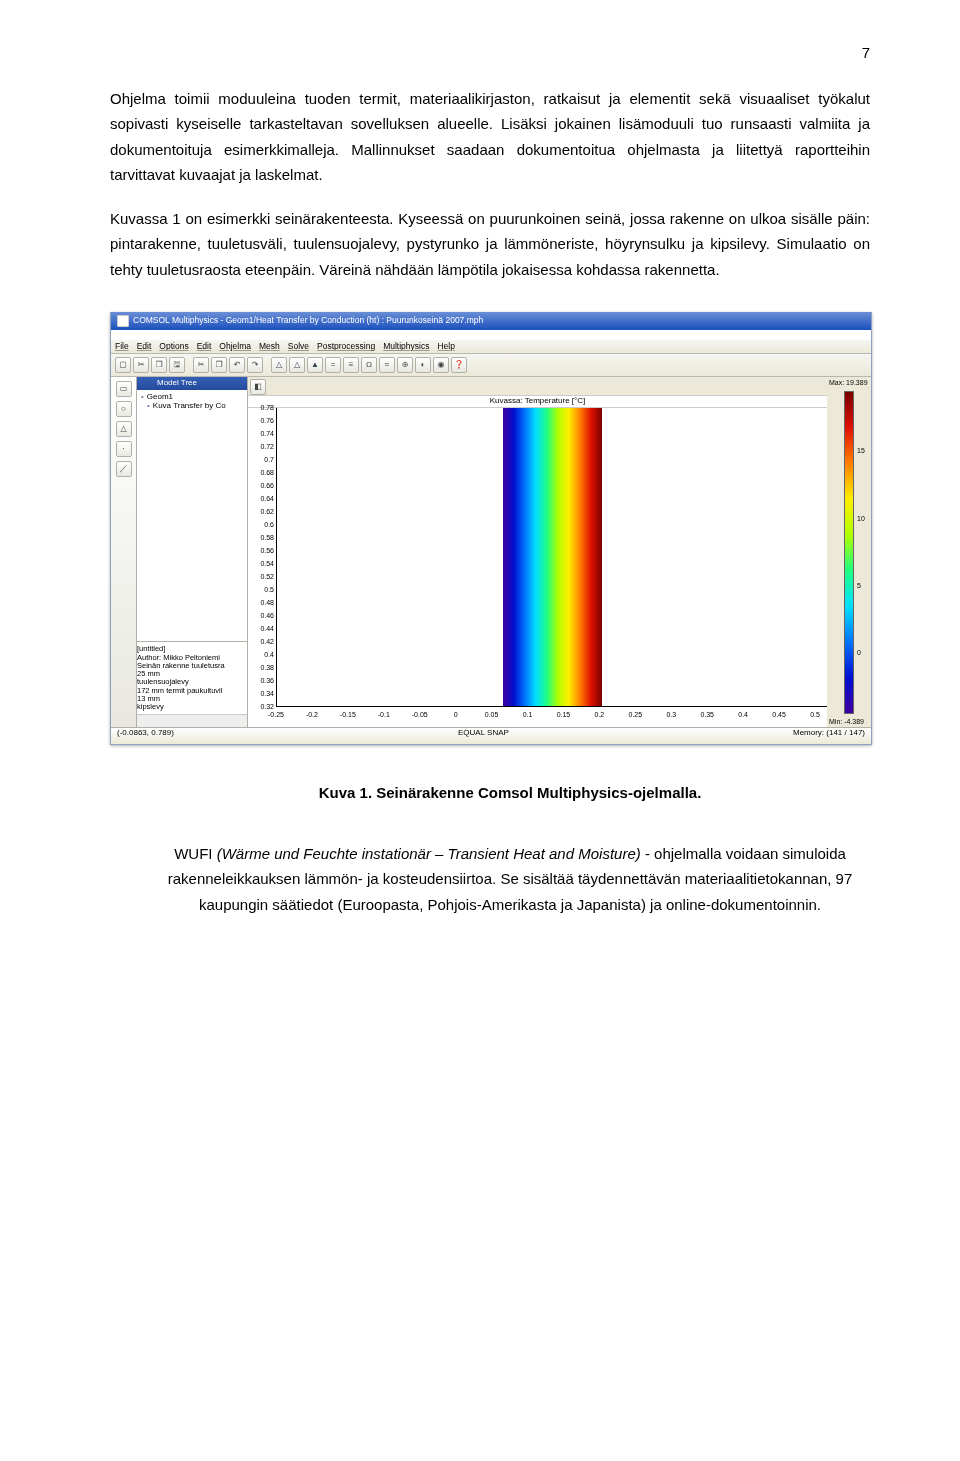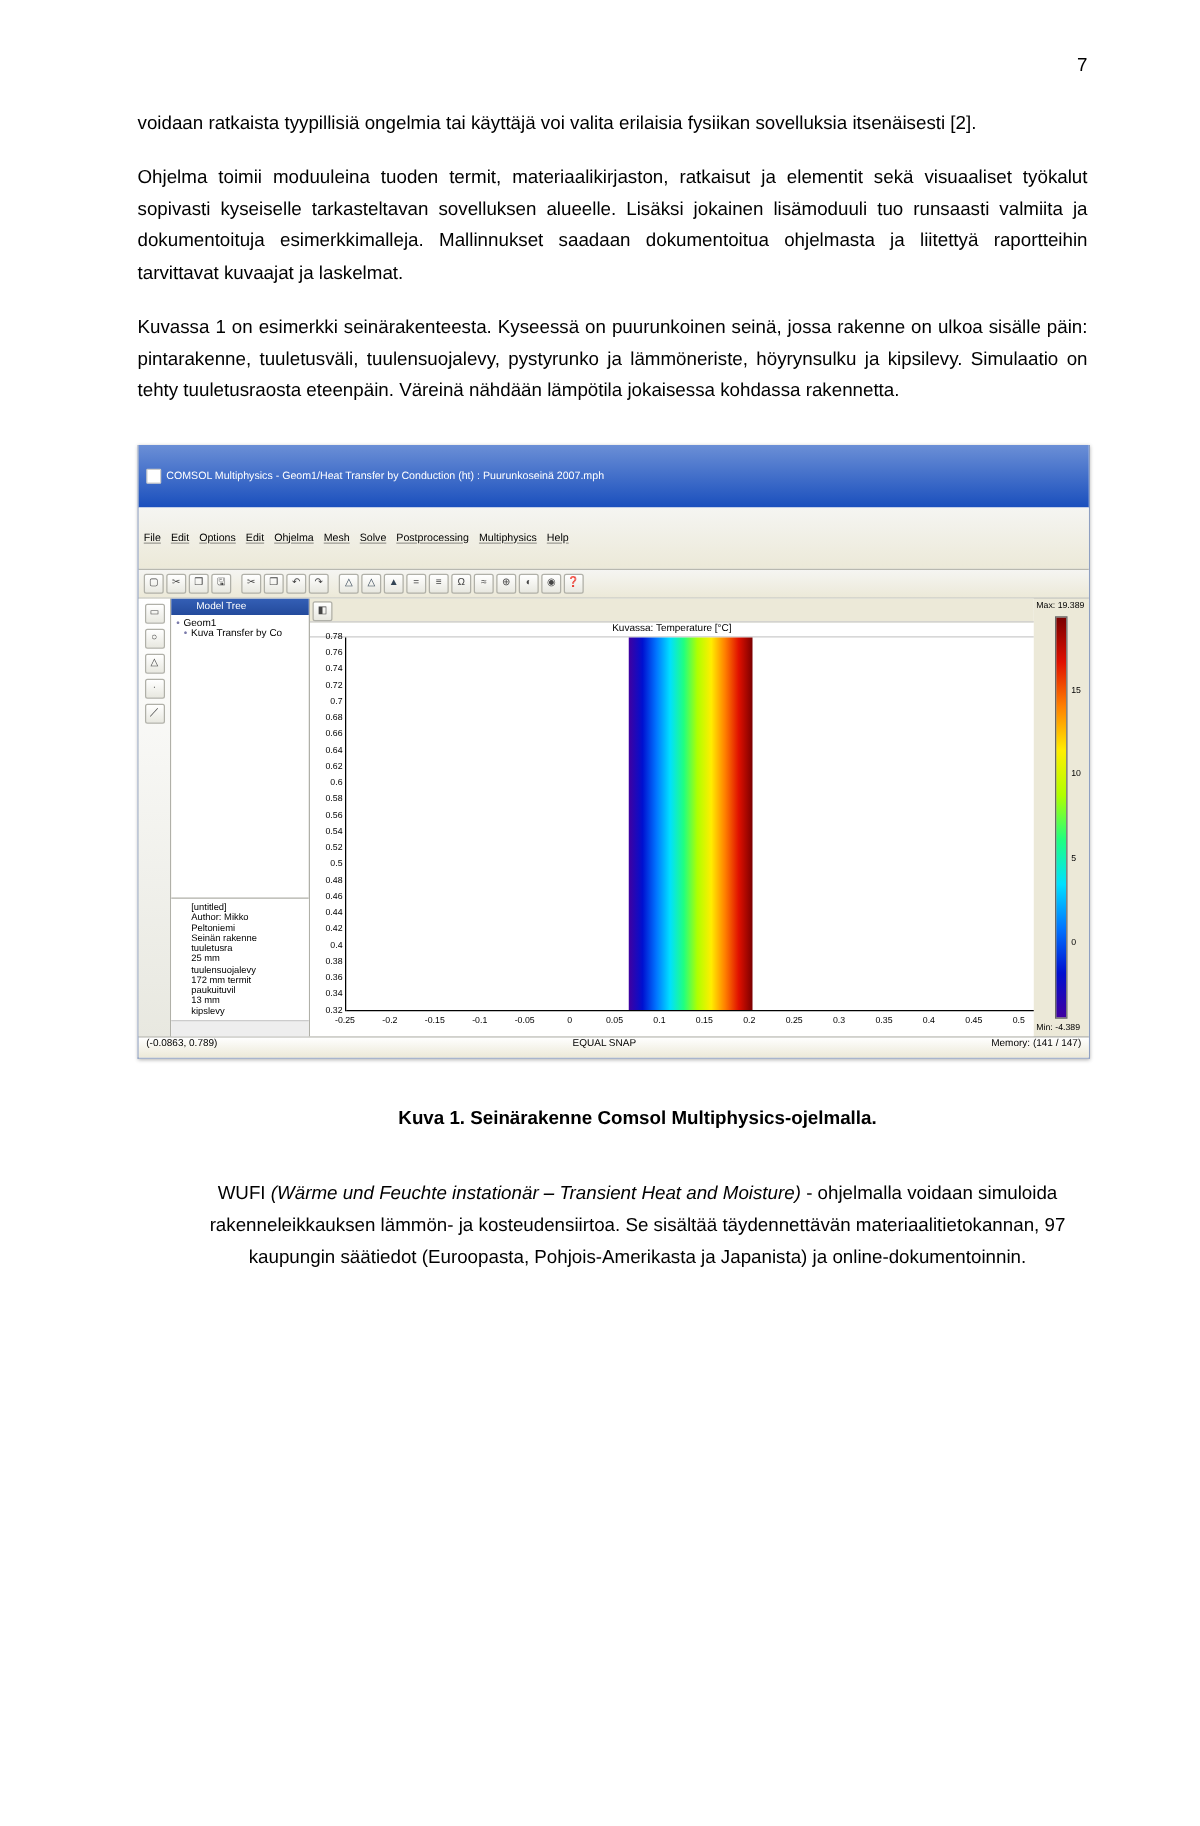--- a/index.html
+++ b/index.html
@@ -63,32 +63,33 @@
     box-shadow: 0 1px 3px rgba(0,0,0,0.3);
     font-size: 8.5px;
     font-family: "Tahoma", sans-serif;
     line-height: 1.1;
     color: #000;
     background: #fff;
   }
   .titlebar {
     background: linear-gradient(#6b8fd6, #1a4fbd);
     color: #fff;
-    padding: 19px 6px;
+    padding: 3px 6px;
     display: flex;
     align-items: center;
     gap: 4px;
   }
   .titlebar .icon-box { width:10px; height:10px; background:#fff; border:1px solid #ccc; border-radius:1px; flex:0 0 auto; }
   .menubar {
     background: linear-gradient(#f5f5f2,#ece9d8);
     border-bottom: 1px solid #b8b8b0;
-    padding: 20px 4px;
+    padding: 2px 4px;
     display: flex;
     gap: 8px;
+    margin-top: 10px;
   }
   .menubar span { text-decoration: underline; text-decoration-color: rgba(0,0,0,0.35); }
   .toolbar {
     background: linear-gradient(#f5f5f2,#ece9d8);
     border-bottom: 1px solid #b8b8b0;
     padding: 3px 4px;
     display: flex;
     gap: 2px;
     flex-wrap: wrap;
   }
@@ -110,21 +111,21 @@
     width: 110px;
     background:#fff;
     border-right:1px solid #b0b0a8;
     display:flex; flex-direction:column;
   }
   .tree-head { background:linear-gradient(#345fb5,#234a9c); color:#fff; padding:2px 20px; font-size:8px; }
   .tree-body { padding:3px 4px; font-size:8px; flex:0 0 auto; }
   .tree-body .tn { display:flex; gap:3px; align-items:center; }
   .tree-body .tn::before { content:"•"; color:#7a7aaa; }
   .tree-div { flex:1; }
-  .info-box { border-top:1px solid #b0b0a8; font-size:7.5px; padding:3px 16px; background:#fff; }
+  .info-box { border-top:1px solid #b0b0a8; font-size:7.5px; padding:3px 0; background:#fff; }
   .scroll-h { height:12px; background:#eee; border-top:1px solid #ccc; }
 
   .plot-area {
     flex:1;
     display:flex;
     flex-direction:column;
     background:#fff;
   }
   .plot-toolbar { height:14px; background:#ece9d8; border-bottom:1px solid #ccc; display:flex; gap:2px; padding:2px; }
   .plot-head { text-align:center; font-size:8px; padding:1px 0; border-bottom:1px solid #ccc; }
@@ -156,21 +157,20 @@
   .cb-tick { position:absolute; left:12px; font-size:7px; transform:translateY(-50%); }
 
   .statusbar { height:14px; background:linear-gradient(#fff,#ece9d8); border-top:1px solid #b0b0a8; font-size:8px; display:flex; justify-content:space-between; padding:1px 6px; }
 </style>
 </head>
 <body>
 
 <div class="page">
   <div class="page-number">7</div>
 
-  <p class="para">voidaan ratkaista tyypillisiä ongelmia tai käyttäjä voi valita erilaisia fysiikan sovelluksia itsenäisesti [2].</p>
   <p class="para">Ohjelma toimii moduuleina tuoden termit, materiaalikirjaston, ratkaisut ja elementit sekä visuaaliset työkalut sopivasti kyseiselle tarkasteltavan sovelluksen alueelle. Lisäksi jokainen lisämoduuli tuo runsaasti valmiita ja dokumentoituja esimerkkimalleja. Mallinnukset saadaan dokumentoitua ohjelmasta ja liitettyä raportteihin tarvittavat kuvaajat ja laskelmat.</p>
   <p class="para">Kuvassa 1 on esimerkki seinärakenteesta. Kyseessä on puurunkoinen seinä, jossa rakenne on ulkoa sisälle päin: pintarakenne, tuuletusväli, tuulensuojalevy, pystyrunko ja lämmöneriste, höyrynsulku ja kipsilevy. Simulaatio on tehty tuuletusraosta eteenpäin. Väreinä nähdään lämpötila jokaisessa kohdassa rakennetta.</p>
 
   <div class="comsol-window">
     <div class="titlebar">
       <div class="icon-box"></div>
       <span>COMSOL Multiphysics - Geom1/Heat Transfer by Conduction (ht) : Puurunkoseinä 2007.mph</span>
     </div>
     <div class="menubar">
       <span>File</span>

